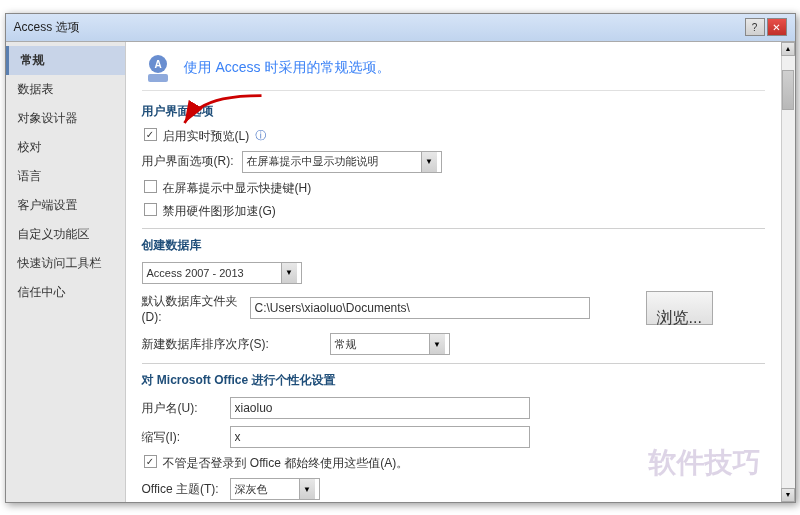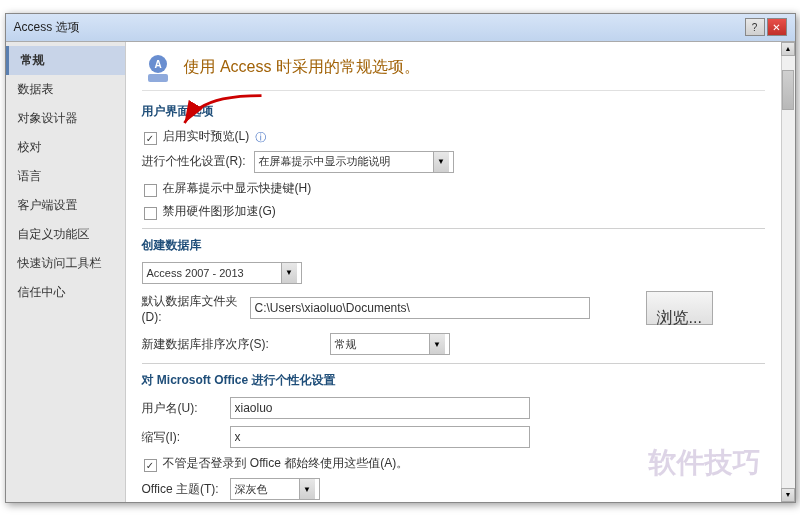--- a/index.html
+++ b/index.html
@@ -97,22 +97,22 @@
       padding-bottom: 6px;
       border-bottom: 1px solid #e0e0e0;
     }
     .main-header-icon {
       width: 32px;
       height: 32px;
       margin-right: 10px;
       flex-shrink: 0;
     }
     .main-header-text {
-      font-size: 16px;
-      color: #a16207;
+      font-size: 14px;
+      color: #3b82f6;
     }
     .section-title {
       font-size: 12px;
       color: #1f4e79;
       font-weight: bold;
       margin-bottom: 8px;
       margin-top: 4px;
     }
     .form-row {
       display: flex;
@@ -120,21 +120,21 @@
       margin-bottom: 7px;
       gap: 8px;
     }
     .form-label {
       color: #333;
       font-size: 12px;
       white-space: nowrap;
     }
     .checkbox-row {
       display: flex;
-      align-items: flex-end;
+      align-items: flex-start;
       gap: 6px;
       margin-bottom: 6px;
       margin-left: 2px;
     }
     .checkbox {
       width: 13px;
       height: 13px;
       border: 1px solid #999;
       background: white;
       display: flex;
@@ -302,21 +302,21 @@
 
       <div class="section-title">用户界面选项</div>
 
       <div class="checkbox-row">
         <div class="checkbox checked"></div>
         <span class="form-label">启用实时预览(L)</span>
         <span style="color:#4472c4;font-size:11px;cursor:pointer;">ⓘ</span>
       </div>
 
       <div class="form-row">
-        <span class="form-label">进行个性化设置(R):</span>
+        <span class="form-label">用户界面选项(R):</span>
         <div class="dropdown dropdown-wide">
           <span class="dropdown-value">在屏幕提示中显示功能说明</span>
           <div class="dropdown-arrow">▼</div>
         </div>
       </div>
 
       <div class="checkbox-row">
         <div class="checkbox"></div>
         <span class="form-label">在屏幕提示中显示快捷键(H)</span>
       </div>

